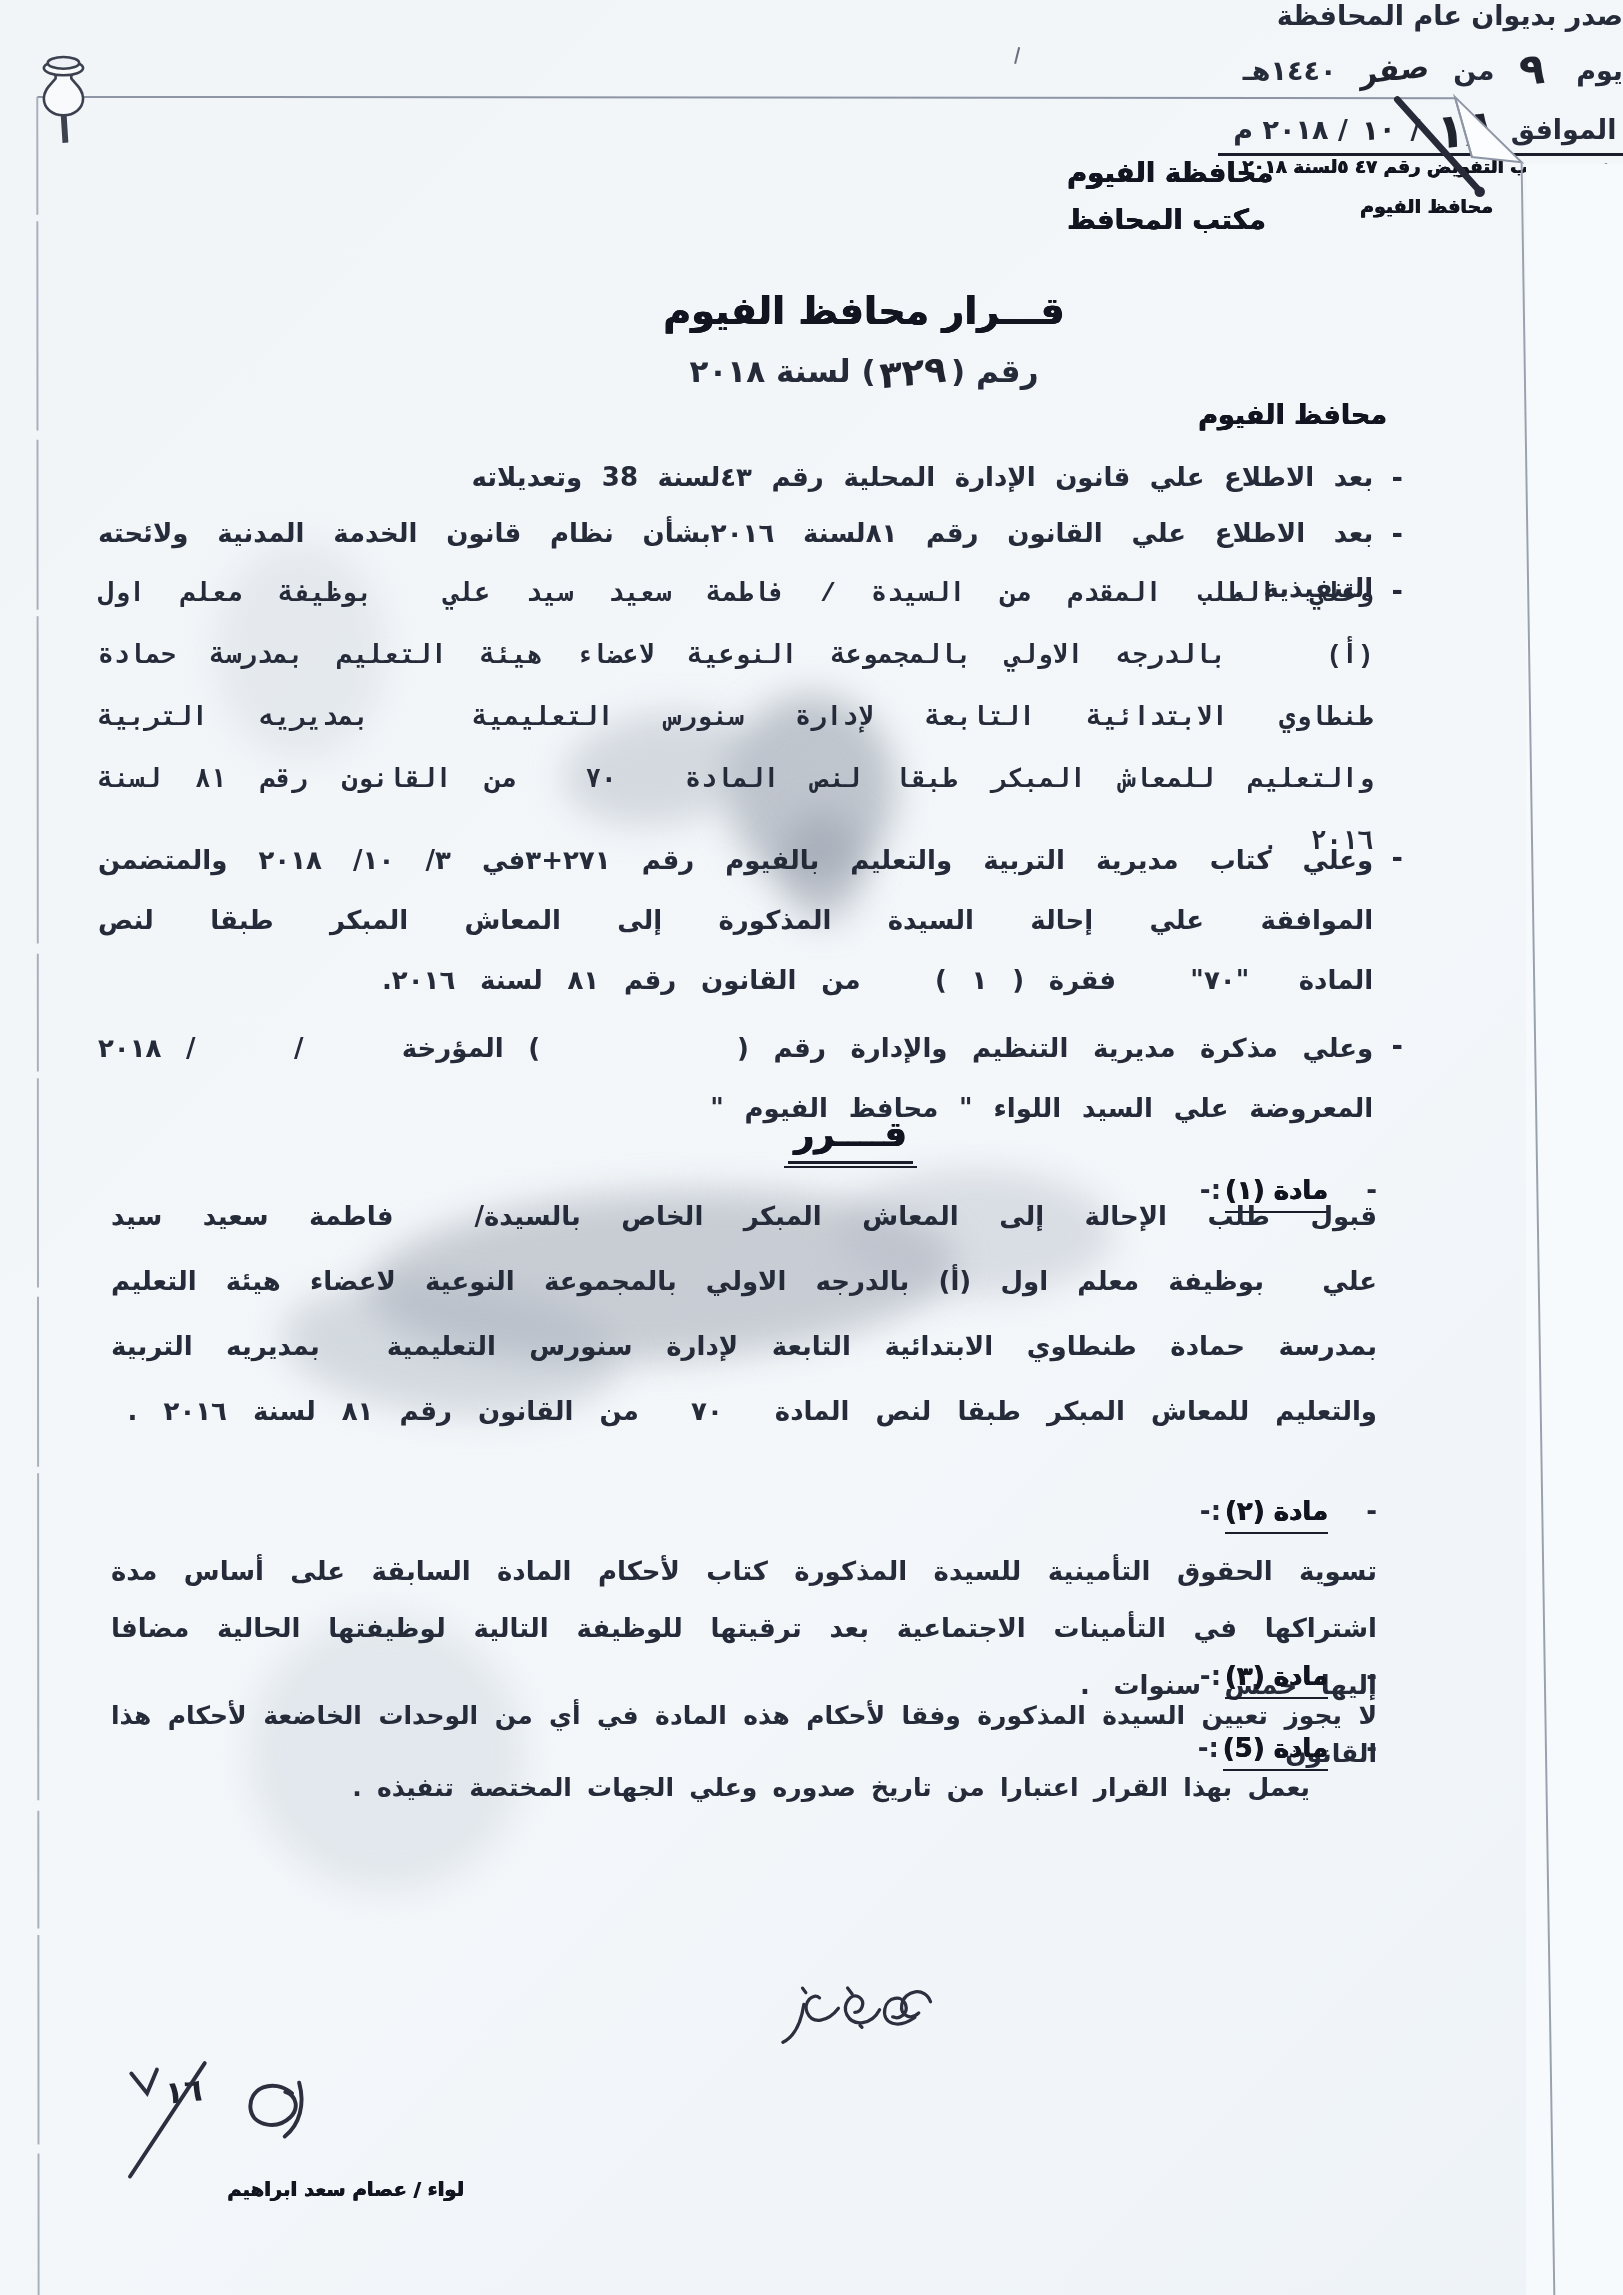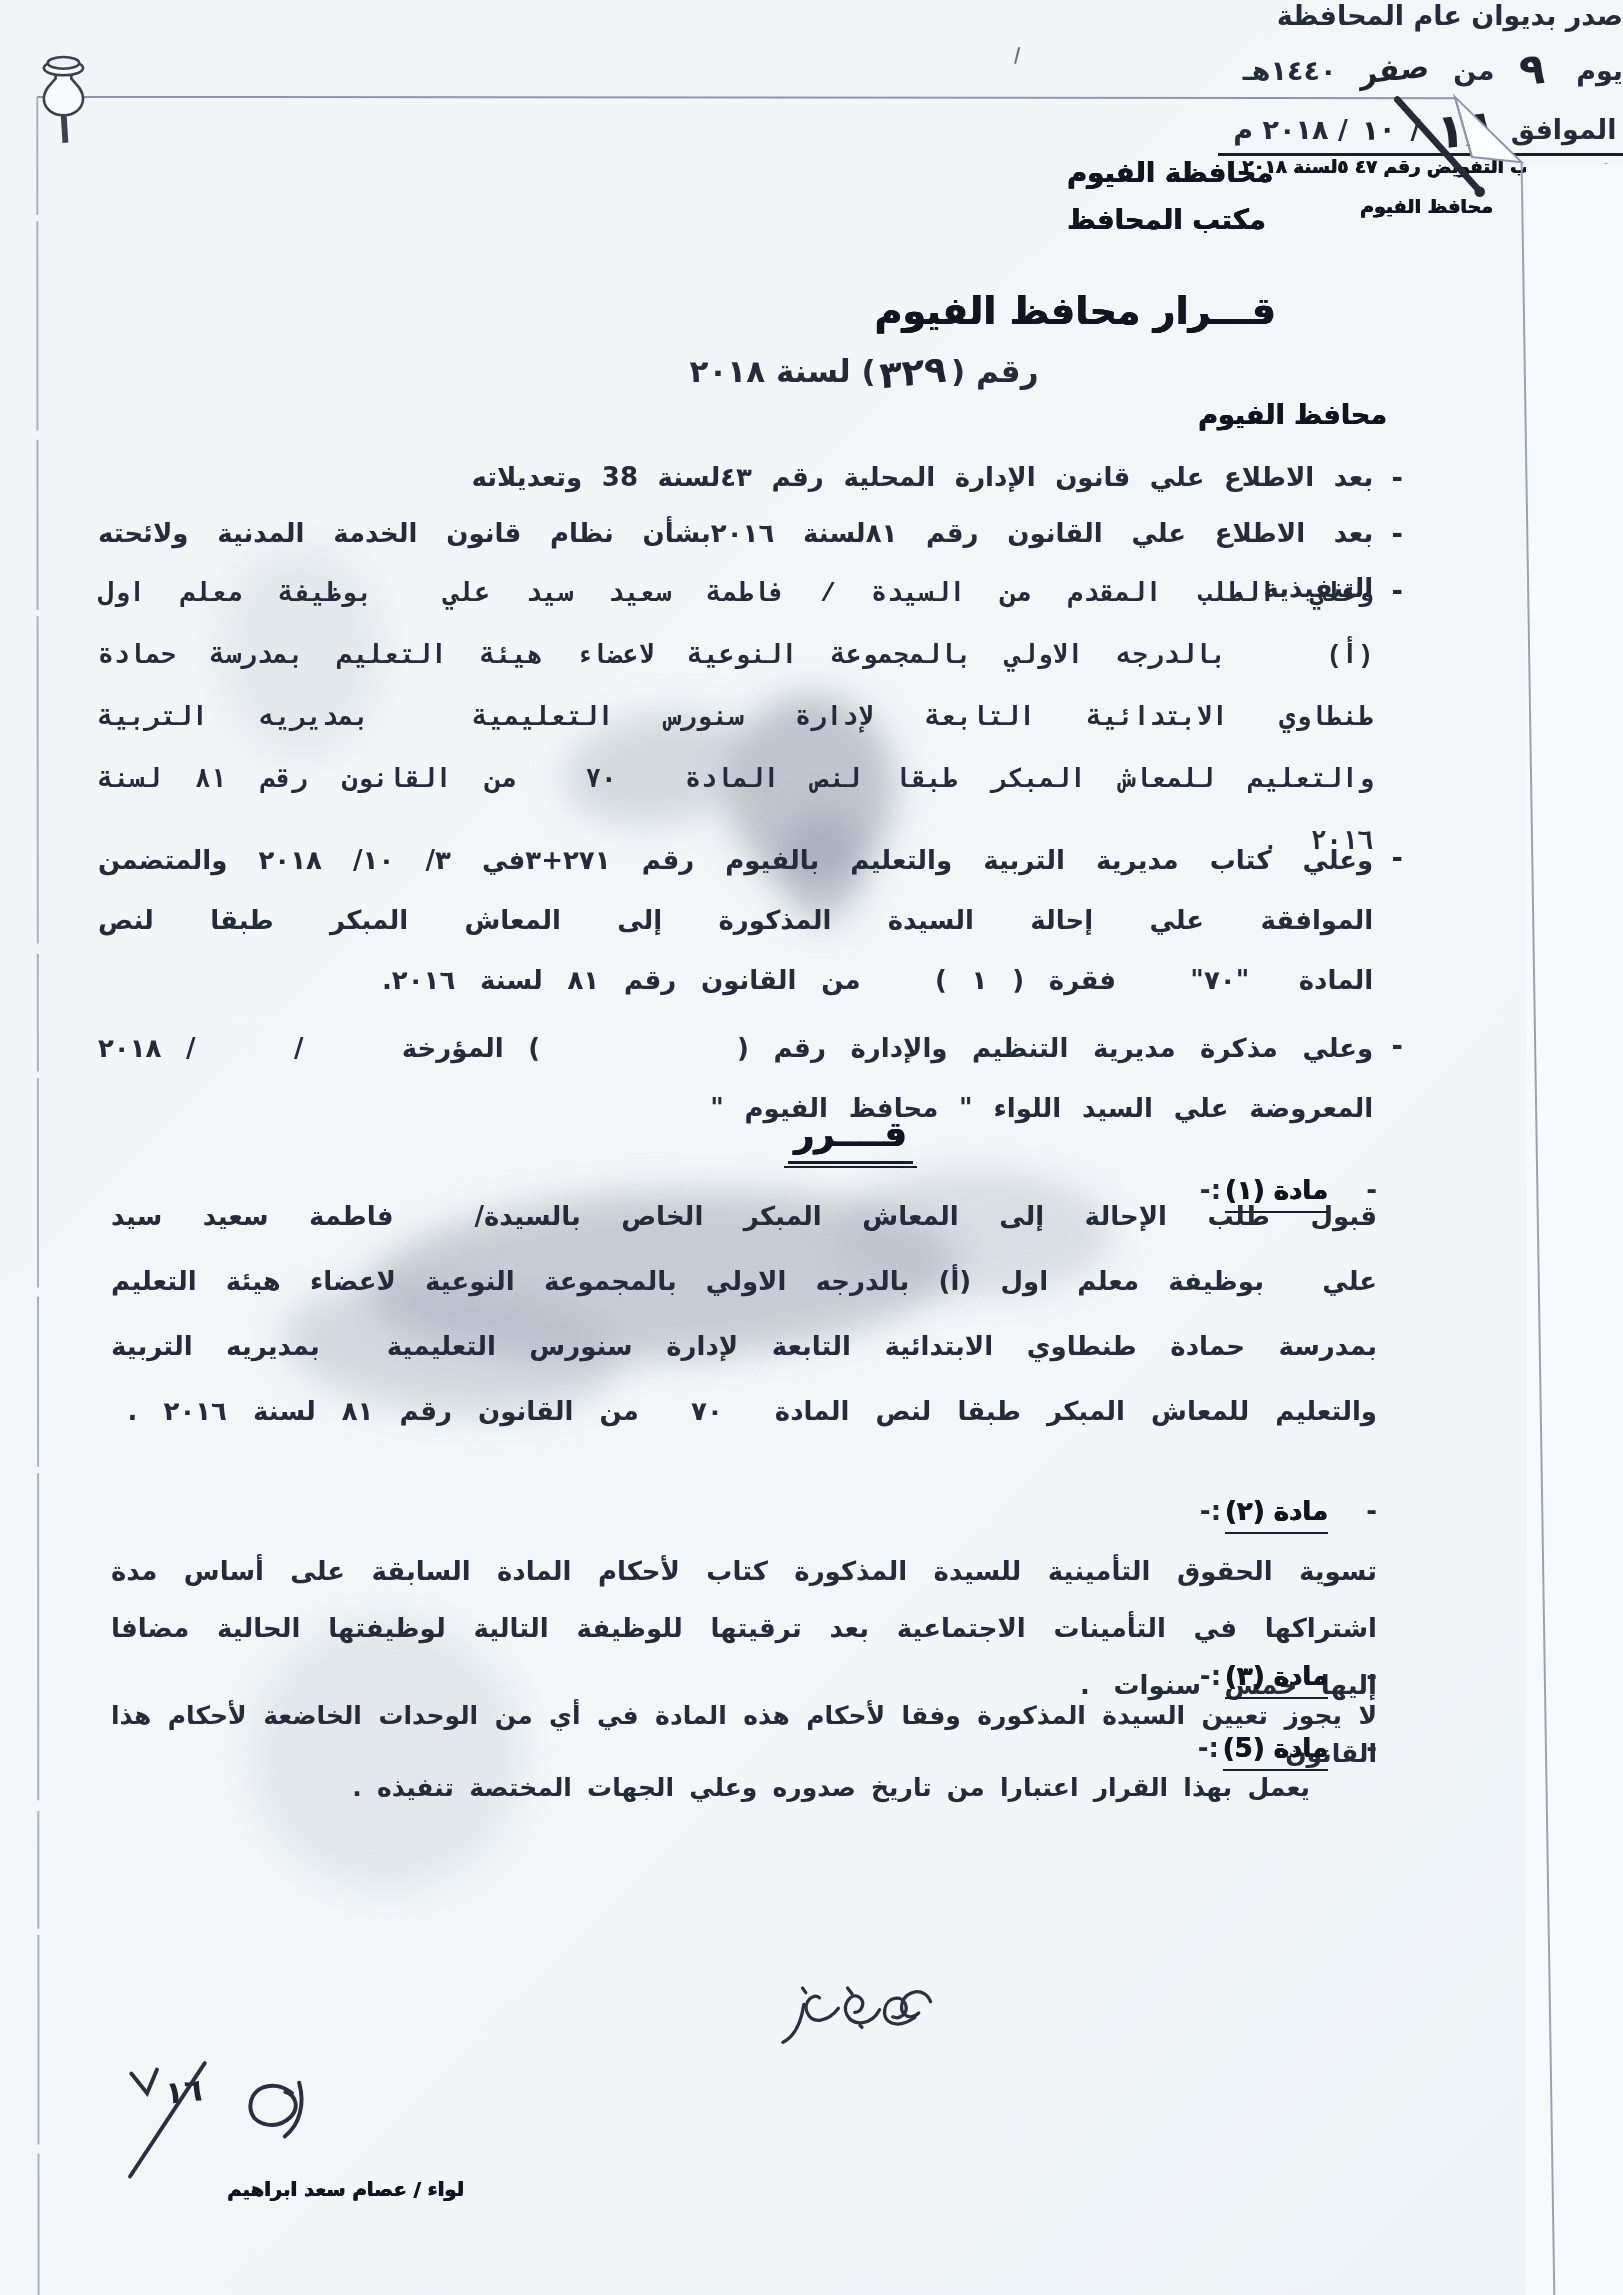--- a/index.html
+++ b/index.html
@@ -20,21 +20,21 @@
   .wm-b3{left:838px;top:1171px;width:275px;height:124px;background:rgba(177,183,195,.4);}
   .wm-c{left:249px;top:1616px;width:275px;height:275px;background:rgba(196,202,212,.35);}
   .wm-d{left:216px;top:543px;width:170px;height:216px;background:rgba(203,208,216,.35);}
   
   svg.overlay{position:absolute;left:0;top:0;z-index:2;}
   .edge-right{position:absolute;left:1526px;top:164px;width:97px;height:2132px;background:#f6fafc;z-index:0;}
   .speck{position:absolute;left:1016px;top:48px;width:9.2px;height:17px;border-left:2.6px solid #6a6f7d;transform:rotate(14deg);z-index:2;}
   
   .txtblock{position:absolute;z-index:3;font-weight:bold;}
   .org{left:1067px;top:149px;width:321px;font-size:27.5px;line-height:1.7;text-align:left;letter-spacing:0;}
-  .title1{left:452px;top:289px;width:824px;font-size:38px;}
+  .title1{left:452px;top:289px;width:824px;font-size:38px;text-align:center;}
   .title2{left:452px;top:348px;width:824px;font-size:31px;text-align:center;}
   .salut{left:1171px;top:399px;width:216px;font-size:27px;text-align:right;}
   .hand{display:inline-block;transform:rotate(-6deg) skewX(-5deg);font-weight:bold;color:#20242f;}
   .num-329{font-size:37px;position:relative;top:3.3px;margin:0 3.9px;}
   .p-item{position:absolute;left:98px;width:1305px;display:flex;gap:18.3px;font-size:26px;font-weight:bold;z-index:3;}
   .p-item .marker{flex:0 0 auto;font-size:27.5px;line-height:55px;}
   .p-item .txt{flex:1;text-align:justify;line-height:55px;word-spacing:10.5px;}
   .p3 .txt{line-height:62px;word-spacing:17px;font-family:Liberation Mono, monospace;}
   .p4 .txt{line-height:60px;word-spacing:15.7px;}
   .p5 .txt{line-height:60px;word-spacing:11.8px;}

